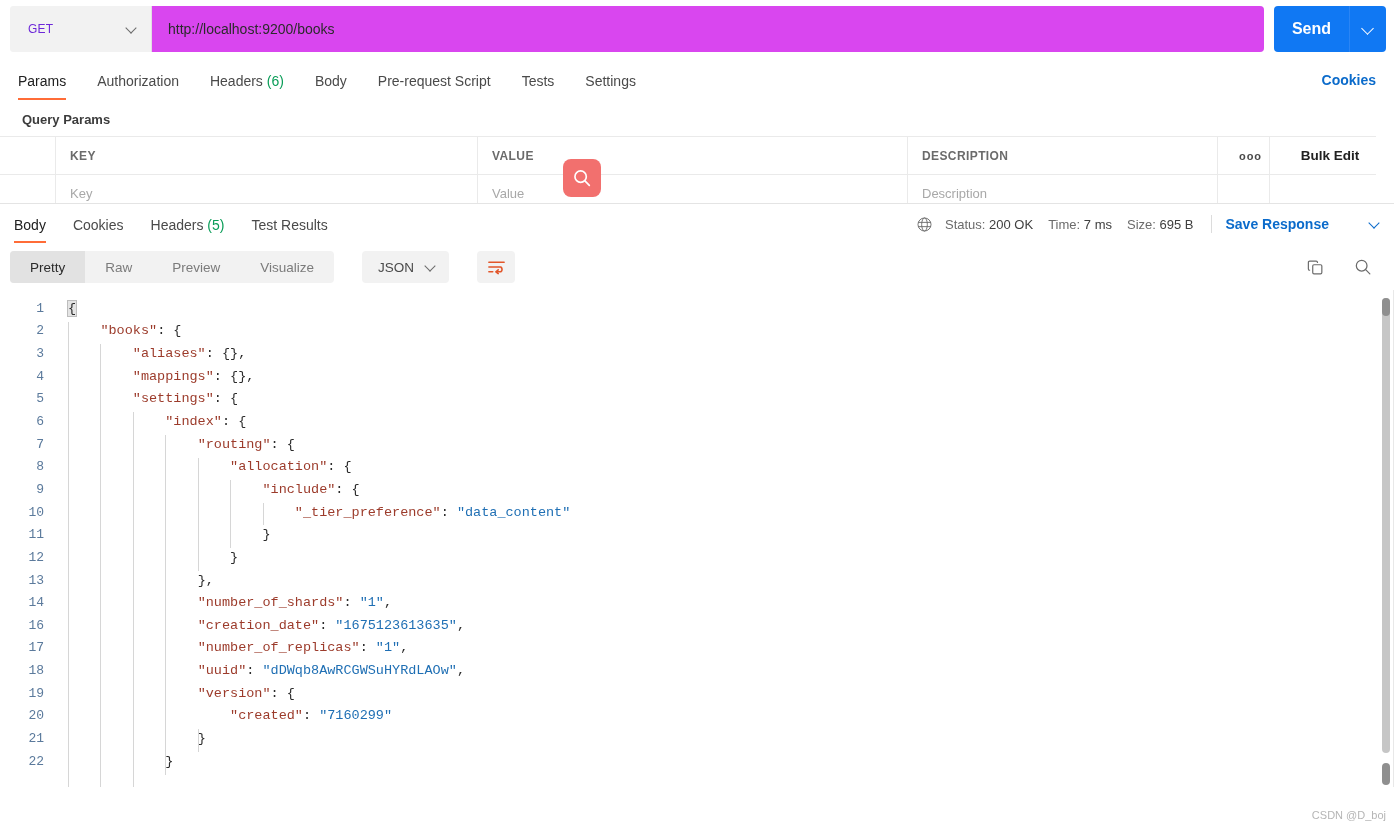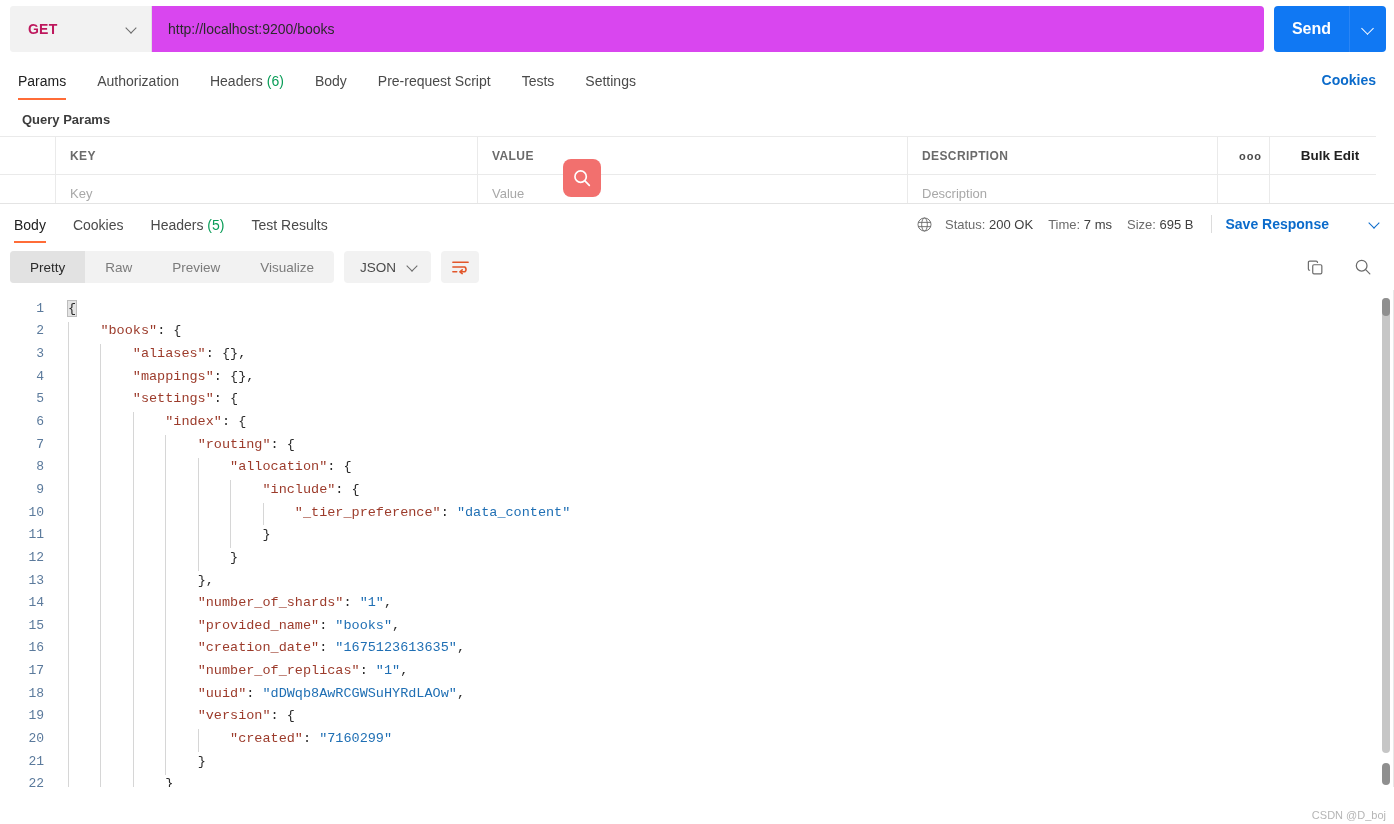--- a/index.html
+++ b/index.html
@@ -26,21 +26,21 @@
     margin-right: 10px;
   }
   .method-select {
     width: 142px; display: flex; align-items: center;
     justify-content: space-between;
     padding: 0 14px 0 18px;
     border-right: 1px solid #e0e0e0;
     cursor: pointer;
     background: #f2f2f2;
   }
-  .method-label { font-size: 14px; font-weight: bold; color: #be185d; letter-spacing: .2px; }
+  .method-label { font-size: 12px; font-weight: normal; color: #6d28d9; letter-spacing: .2px; }
   .chev { display:inline-block; width:10px; height:10px; position:relative; }
   .chev::after {
     content:""; position:absolute; left:0; top:0;
     width:7px; height:7px;
     border-right:1.6px solid #6b6b6b; border-bottom:1.6px solid #6b6b6b;
     transform: rotate(45deg);
   }
   .url-input {
     flex:1; display:flex; align-items:center;
     padding: 0 16px;
@@ -147,21 +147,21 @@
   .meta-item b { font-weight:normal; color:#404040; }
   .meta-sep { width:1px; height:18px; background:#dcdcdc; margin:0 14px 0 2px; }
   .save-resp { font-size:14px; font-weight:bold; color:#0b6bcb; cursor:pointer; display:flex; align-items:center;gap:32px; }
   .save-resp .chev { margin-left:9px; }
   .save-resp .chev::after { border-color:#0b6bcb; }
   .globe { margin-right:12px; display:flex; align-items:center; }
 
   
   .view-bar {
     display:flex; align-items:center;
-    height:46px; padding:0 14px 0 10px;
+    height:46px; padding:0 14px 0 10px;gap:18px;
   }
   .seg {
     display:flex; background:#f2f2f2; border-radius:4px; overflow:hidden;
     height:32px; align-items:stretch;
   }
   .seg-item {
     display:flex; align-items:center; justify-content:center;
     padding:0 20px; font-size:13.5px; color:#7b7b7b; cursor:pointer;
   }
   .seg-item.active { background:#e2e2e2; color:#2b2b2b; }
@@ -421,24 +421,20 @@
       </div>
       <div class="crow">
         <div class="ln">13</div>
         <div class="code-txt"><span>                </span><span class="p">},</span></div>
       </div>
       <div class="crow">
         <div class="ln">14</div>
         <div class="code-txt"><span>                </span><span class="k">"number_of_shards"</span><span class="p">: </span><span class="v">"1"</span><span class="p">,</span></div>
       </div>
       <div class="crow">
-        <div class="ln">15</div>
-        <div class="code-txt"><span>                </span><span class="k">"provided_name"</span><span class="p">: </span><span class="v">"books"</span><span class="p">,</span></div>
-      </div>
-      <div class="crow">
         <div class="ln">16</div>
         <div class="code-txt"><span>                </span><span class="k">"creation_date"</span><span class="p">: </span><span class="v">"1675123613635"</span><span class="p">,</span></div>
       </div>
       <div class="crow">
         <div class="ln">17</div>
         <div class="code-txt"><span>                </span><span class="k">"number_of_replicas"</span><span class="p">: </span><span class="v">"1"</span><span class="p">,</span></div>
       </div>
       <div class="crow">
         <div class="ln">18</div>
         <div class="code-txt"><span>                </span><span class="k">"uuid"</span><span class="p">: </span><span class="v">"dDWqb8AwRCGWSuHYRdLAOw"</span><span class="p">,</span></div>

